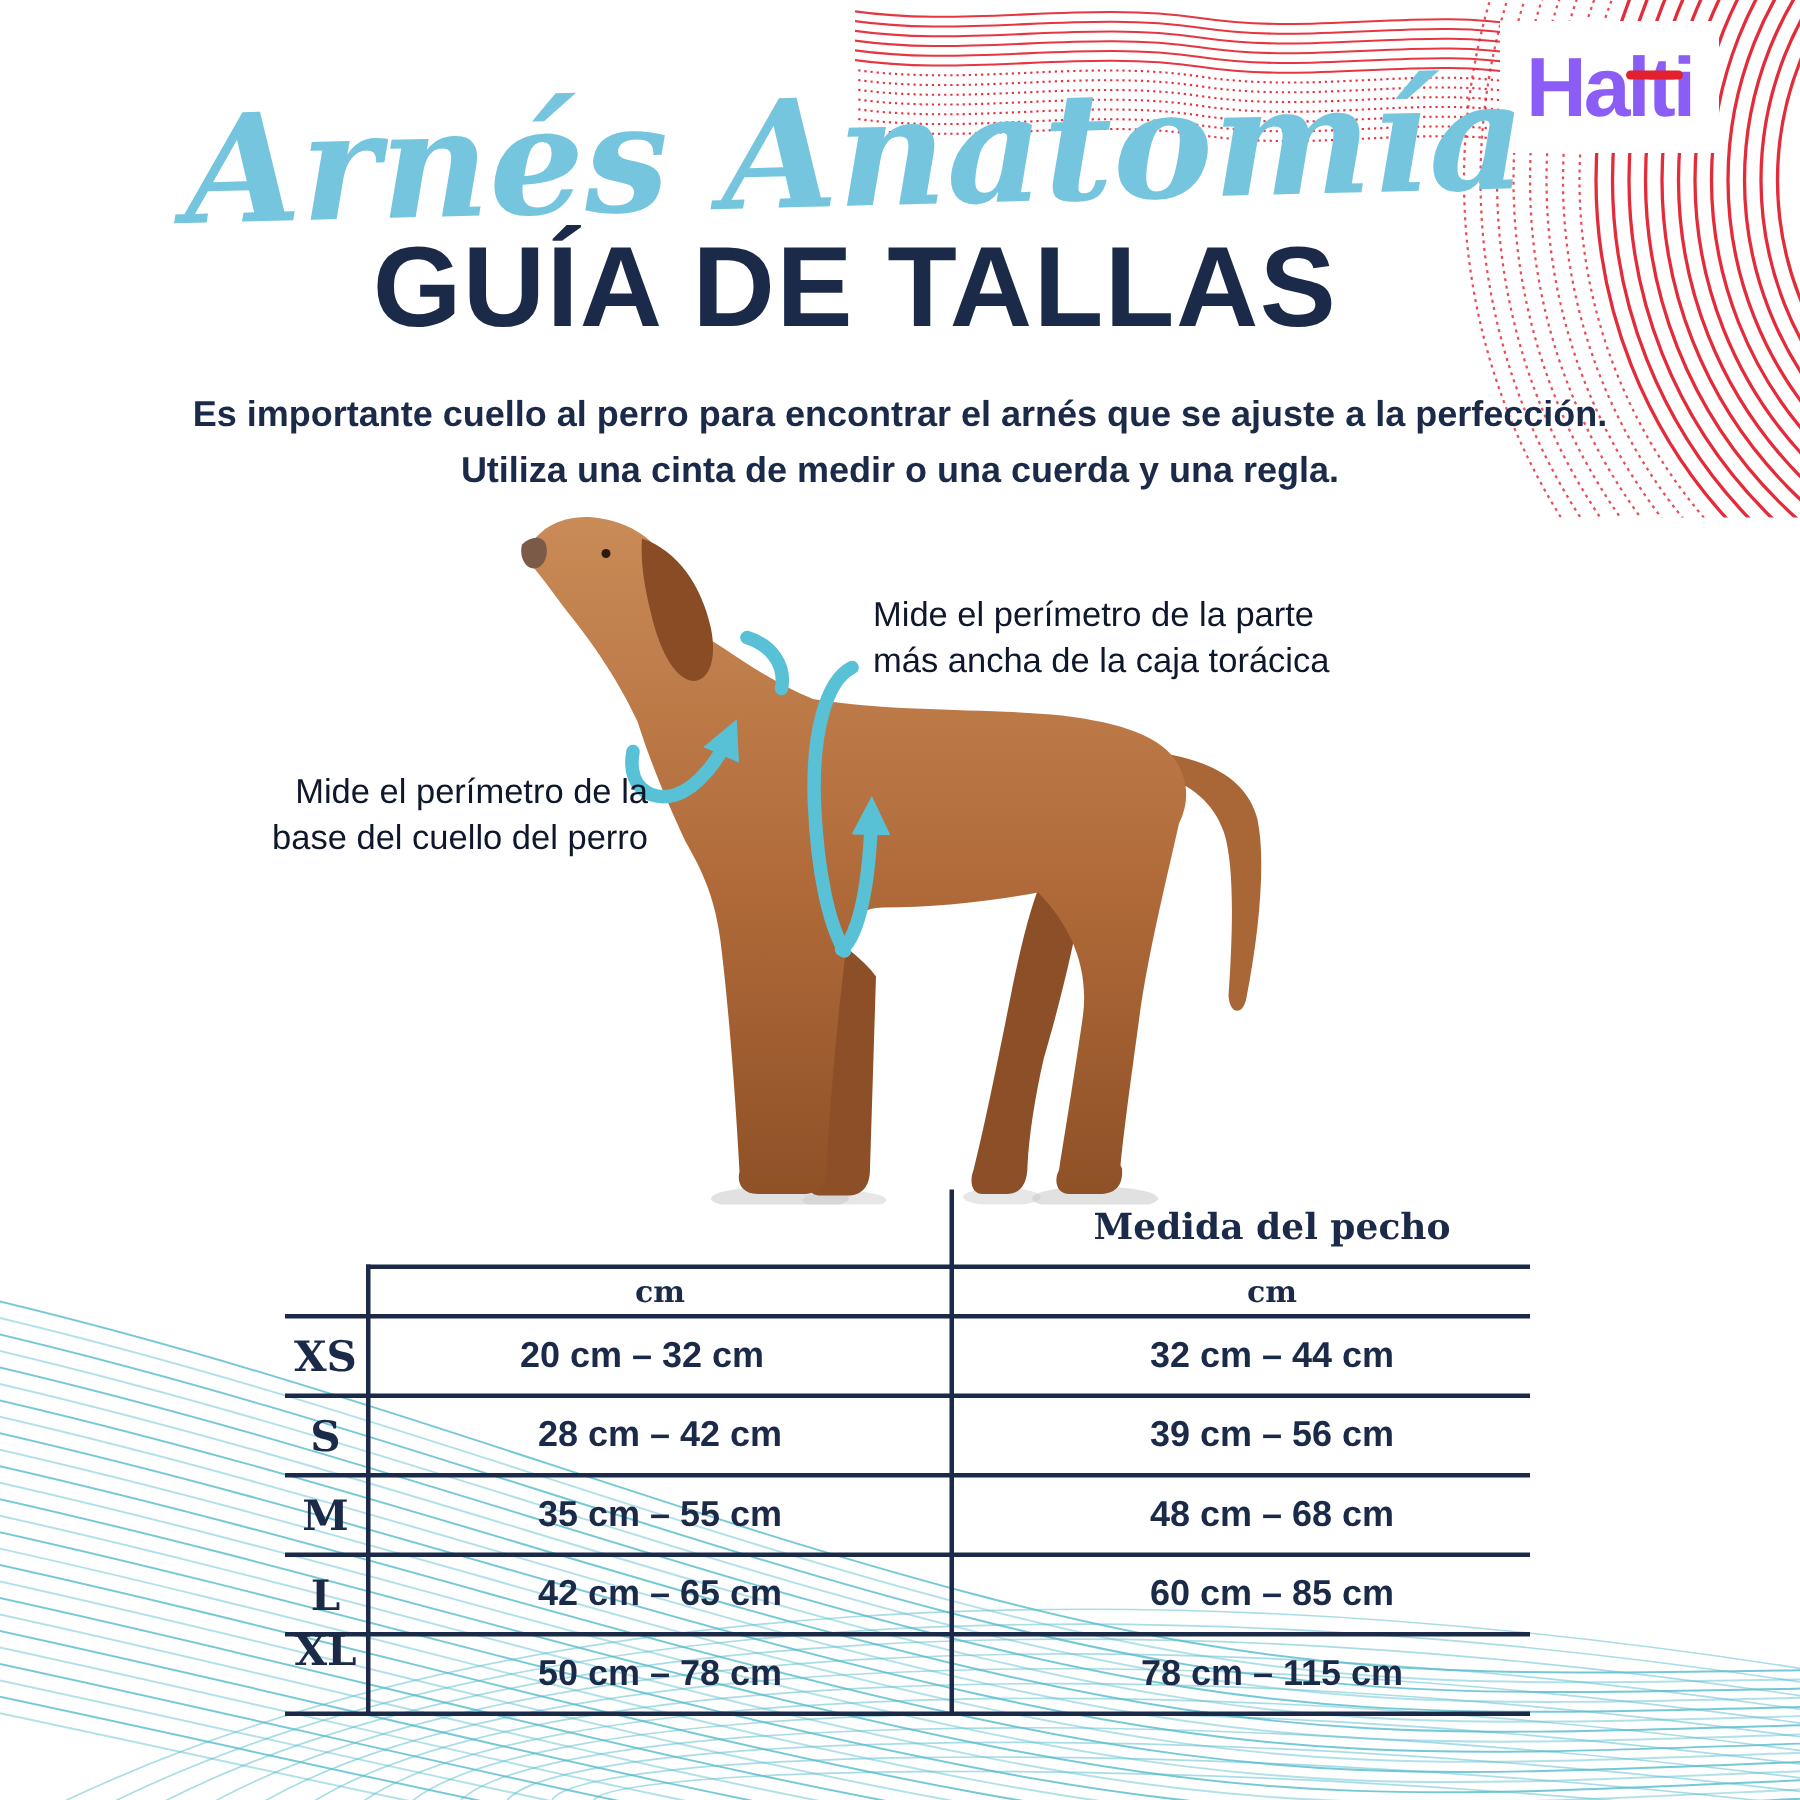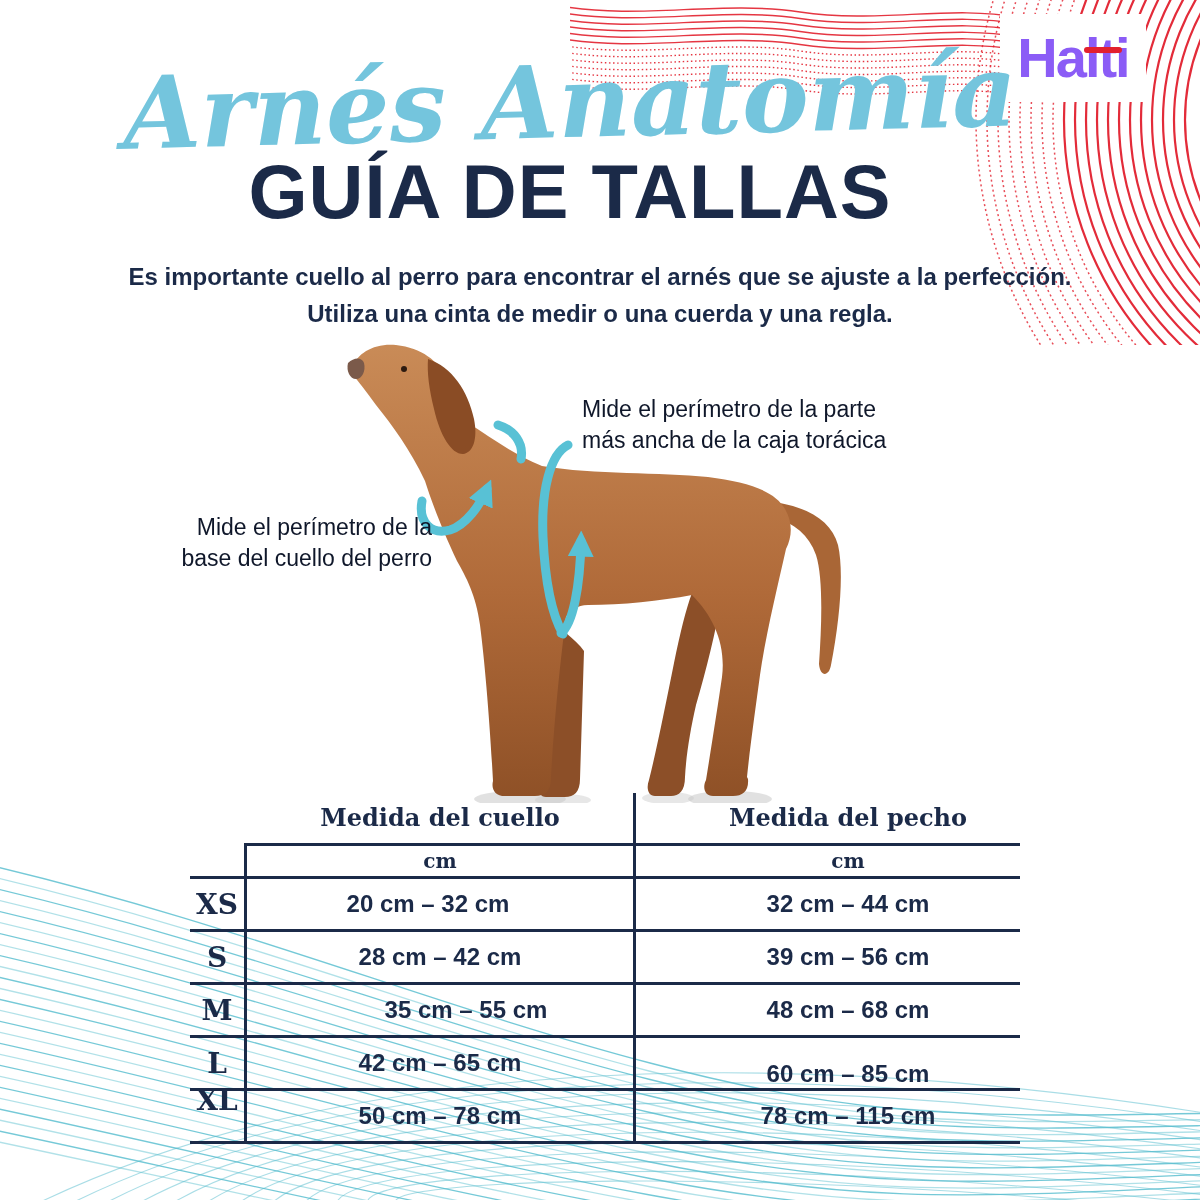--- a/index.html
+++ b/index.html
@@ -220,44 +220,43 @@
     <div class="tline" style="left:443px;top:2px;width:3px;height:350px;"></div>
     <div class="tline" style="left:54px;top:52px;width:3px;height:300px;"></div>
     <div class="tline" style="left:54px;top:52px;width:776px;height:3px;"></div>
     <div class="tline" style="left:0;top:85px;width:830px;height:3px;"></div>
     <div class="tline" style="left:0;top:138px;width:830px;height:3px;"></div>
     <div class="tline" style="left:0;top:191px;width:830px;height:3px;"></div>
     <div class="tline" style="left:0;top:244px;width:830px;height:3px;"></div>
     <div class="tline" style="left:0;top:297px;width:830px;height:3px;"></div>
     <div class="tline" style="left:0;top:350px;width:830px;height:3px;"></div>
 
-    <div class="cell th" style="left:57px;top:4px;width:386px;height:44px;">Medida del cuello</div>
     <div class="cell th col2pad" style="left:446px;top:4px;width:384px;height:44px;">Medida del pecho</div>
     <div class="cell unit" style="left:57px;top:55px;width:386px;height:30px;">cm</div>
     <div class="cell unit col2pad" style="left:446px;top:55px;width:384px;height:30px;">cm</div>
 
     <div>
       <div class="cell size-label" style="left:0;top:88px;width:54px;height:50px;">XS</div>
       <div class="cell val" style="left:47px;top:88px;width:382px;height:50px;">20 cm – 32 cm</div>
       <div class="cell val col2pad" style="left:446px;top:88px;width:384px;height:50px;">32 cm – 44 cm</div>
     </div>
     <div>
       <div class="cell size-label" style="left:0;top:141px;width:54px;height:50px;">S</div>
       <div class="cell val" style="left:57px;top:141px;width:386px;height:50px;">28 cm – 42 cm</div>
       <div class="cell val col2pad" style="left:446px;top:141px;width:384px;height:50px;">39 cm – 56 cm</div>
     </div>
     <div>
       <div class="cell size-label" style="left:0;top:194px;width:54px;height:50px;">M</div>
-      <div class="cell val" style="left:57px;top:194px;width:386px;height:50px;padding-left:26px;">35 cm – 55 cm</div>
+      <div class="cell val" style="left:57px;top:194px;width:386px;height:50px;">35 cm – 55 cm</div>
       <div class="cell val col2pad" style="left:446px;top:194px;width:384px;height:50px;">48 cm – 68 cm</div>
     </div>
     <div>
       <div class="cell size-label" style="left:0;top:247px;width:54px;height:50px;">L</div>
       <div class="cell val" style="left:57px;top:247px;width:386px;height:50px;">42 cm – 65 cm</div>
-      <div class="cell val col2pad" style="left:446px;top:258px;width:384px;height:50px;">60 cm – 85 cm</div>
+      <div class="cell val col2pad" style="left:446px;top:247px;width:384px;height:50px;">60 cm – 85 cm</div>
     </div>
     <div>
       <div class="cell size-label" style="left:0;top:284px;width:54px;height:50px;">XL</div>
       <div class="cell val" style="left:57px;top:300px;width:386px;height:50px;">50 cm – 78 cm</div>
       <div class="cell val col2pad" style="left:446px;top:300px;width:384px;height:50px;">78 cm – 115 cm</div>
     </div>
   </div>
 
 </div>
 

